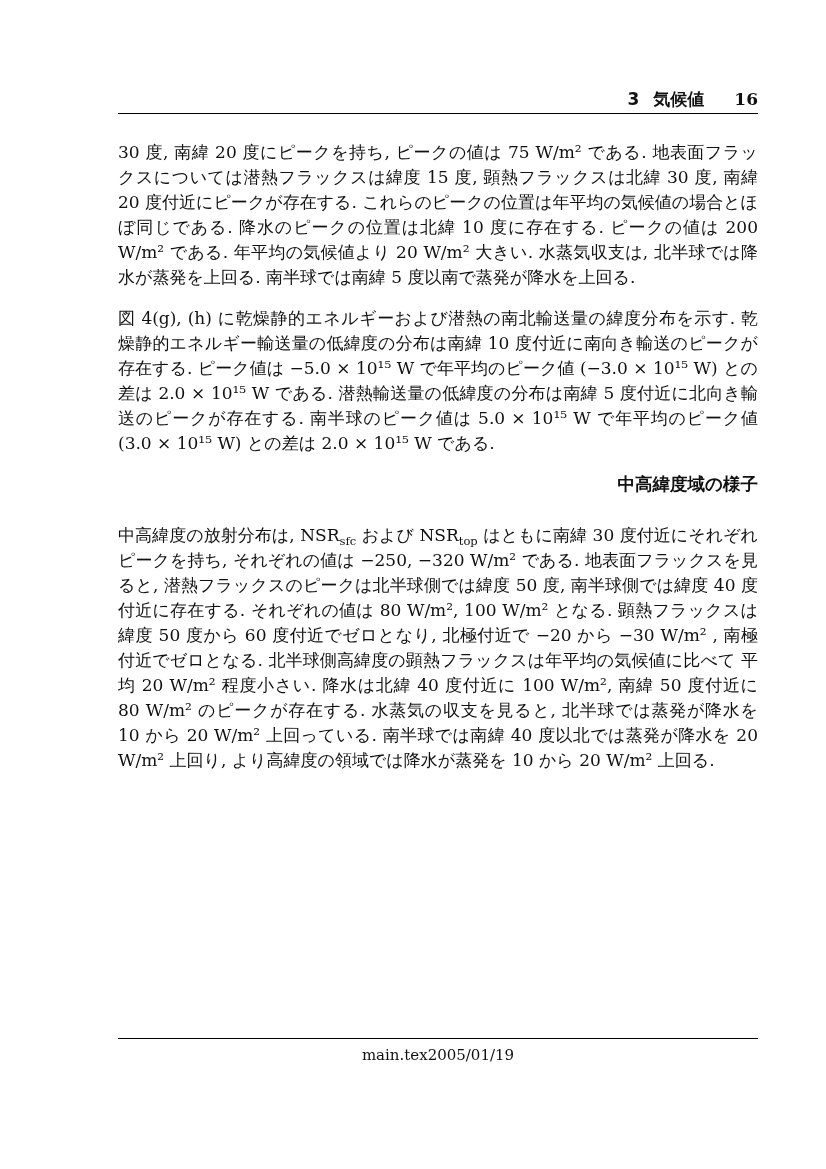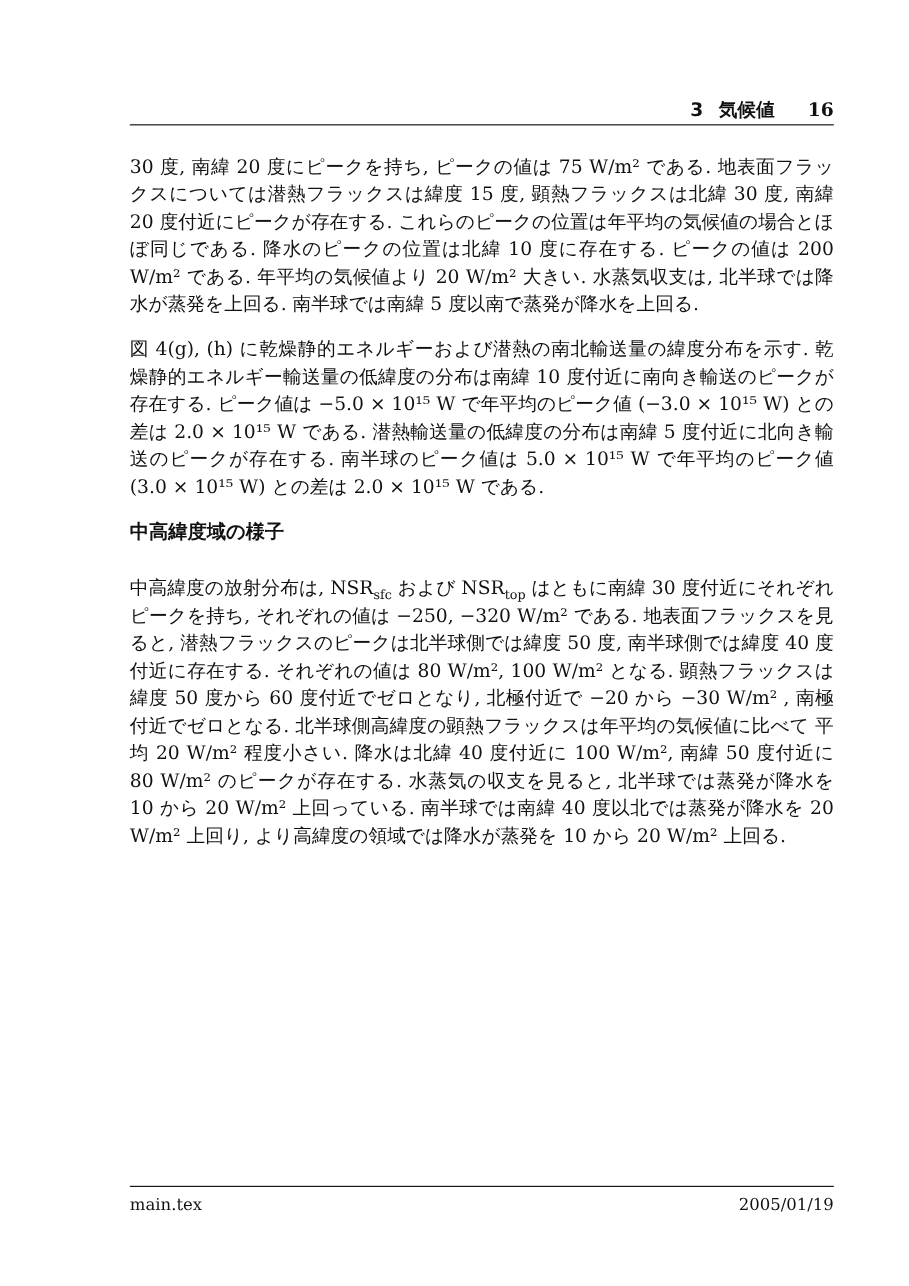--- a/index.html
+++ b/index.html
@@ -38,31 +38,30 @@
     left: 118px; top: 140px; width: 640px;
     font-size: 17px; line-height: 25px;
     text-align: justify;
   }
   .bodytext p { margin: 0 0 16px 0; }
   .bodytext sub { font-size: 68%; line-height: 0; }
   .subhead {
     font-family: "DejaVu Sans", "Liberation Sans", sans-serif;
     font-size: 17.5px; font-weight: bold;
     margin: 14px 0 26px 0;
-    text-align: left;
+    text-align: right;
   }
   
   .footer {
     position: absolute;
     left: 118px; top: 1038px; width: 640px;
     border-top: 1.5px solid #000000;
     padding-top: 7px;
-    display: flex; justify-content: space-between; align-items: baseline;
+    display: flex; justify-content: center; align-items: baseline;
     font-size: 15px;
-    margin-top: 40px;
   }
 </style>
 </head>
 <body>
 
 <div class="page">
 
   <div class="runhead">
     <span class="rh-sec">3</span>
     <span class="rh-title">気候値</span>

